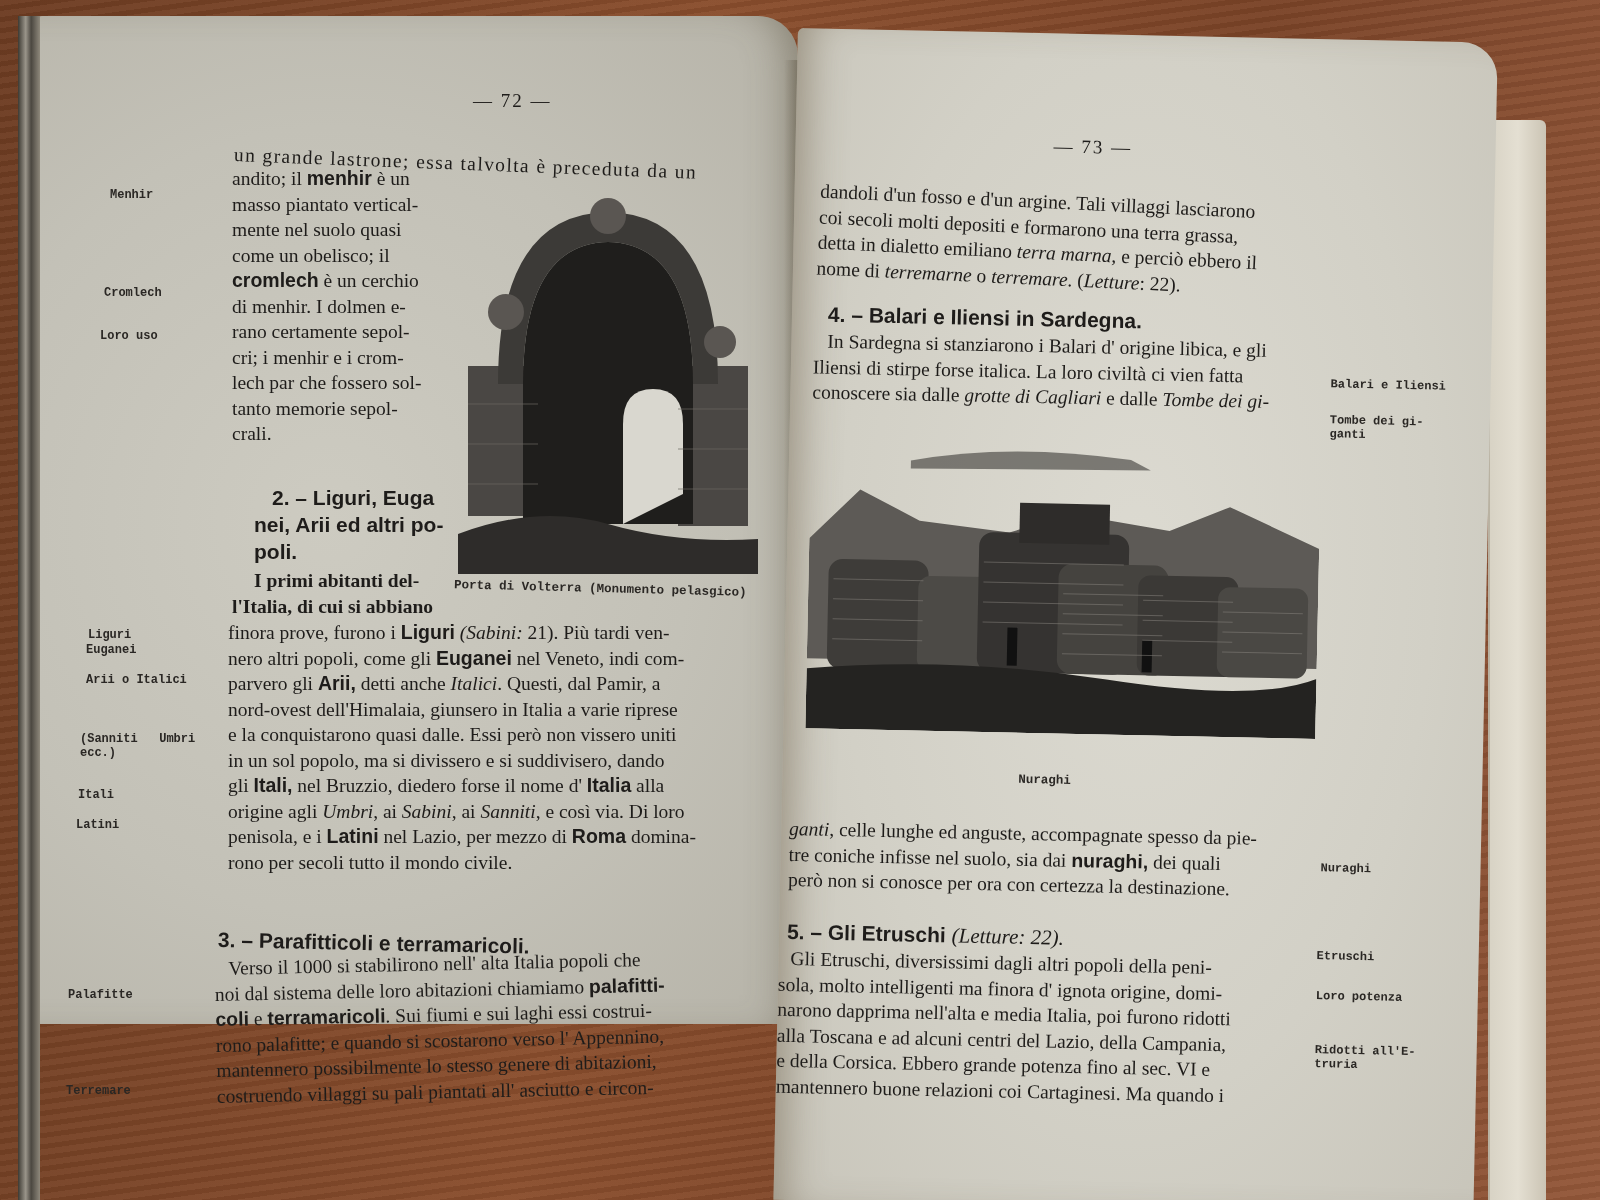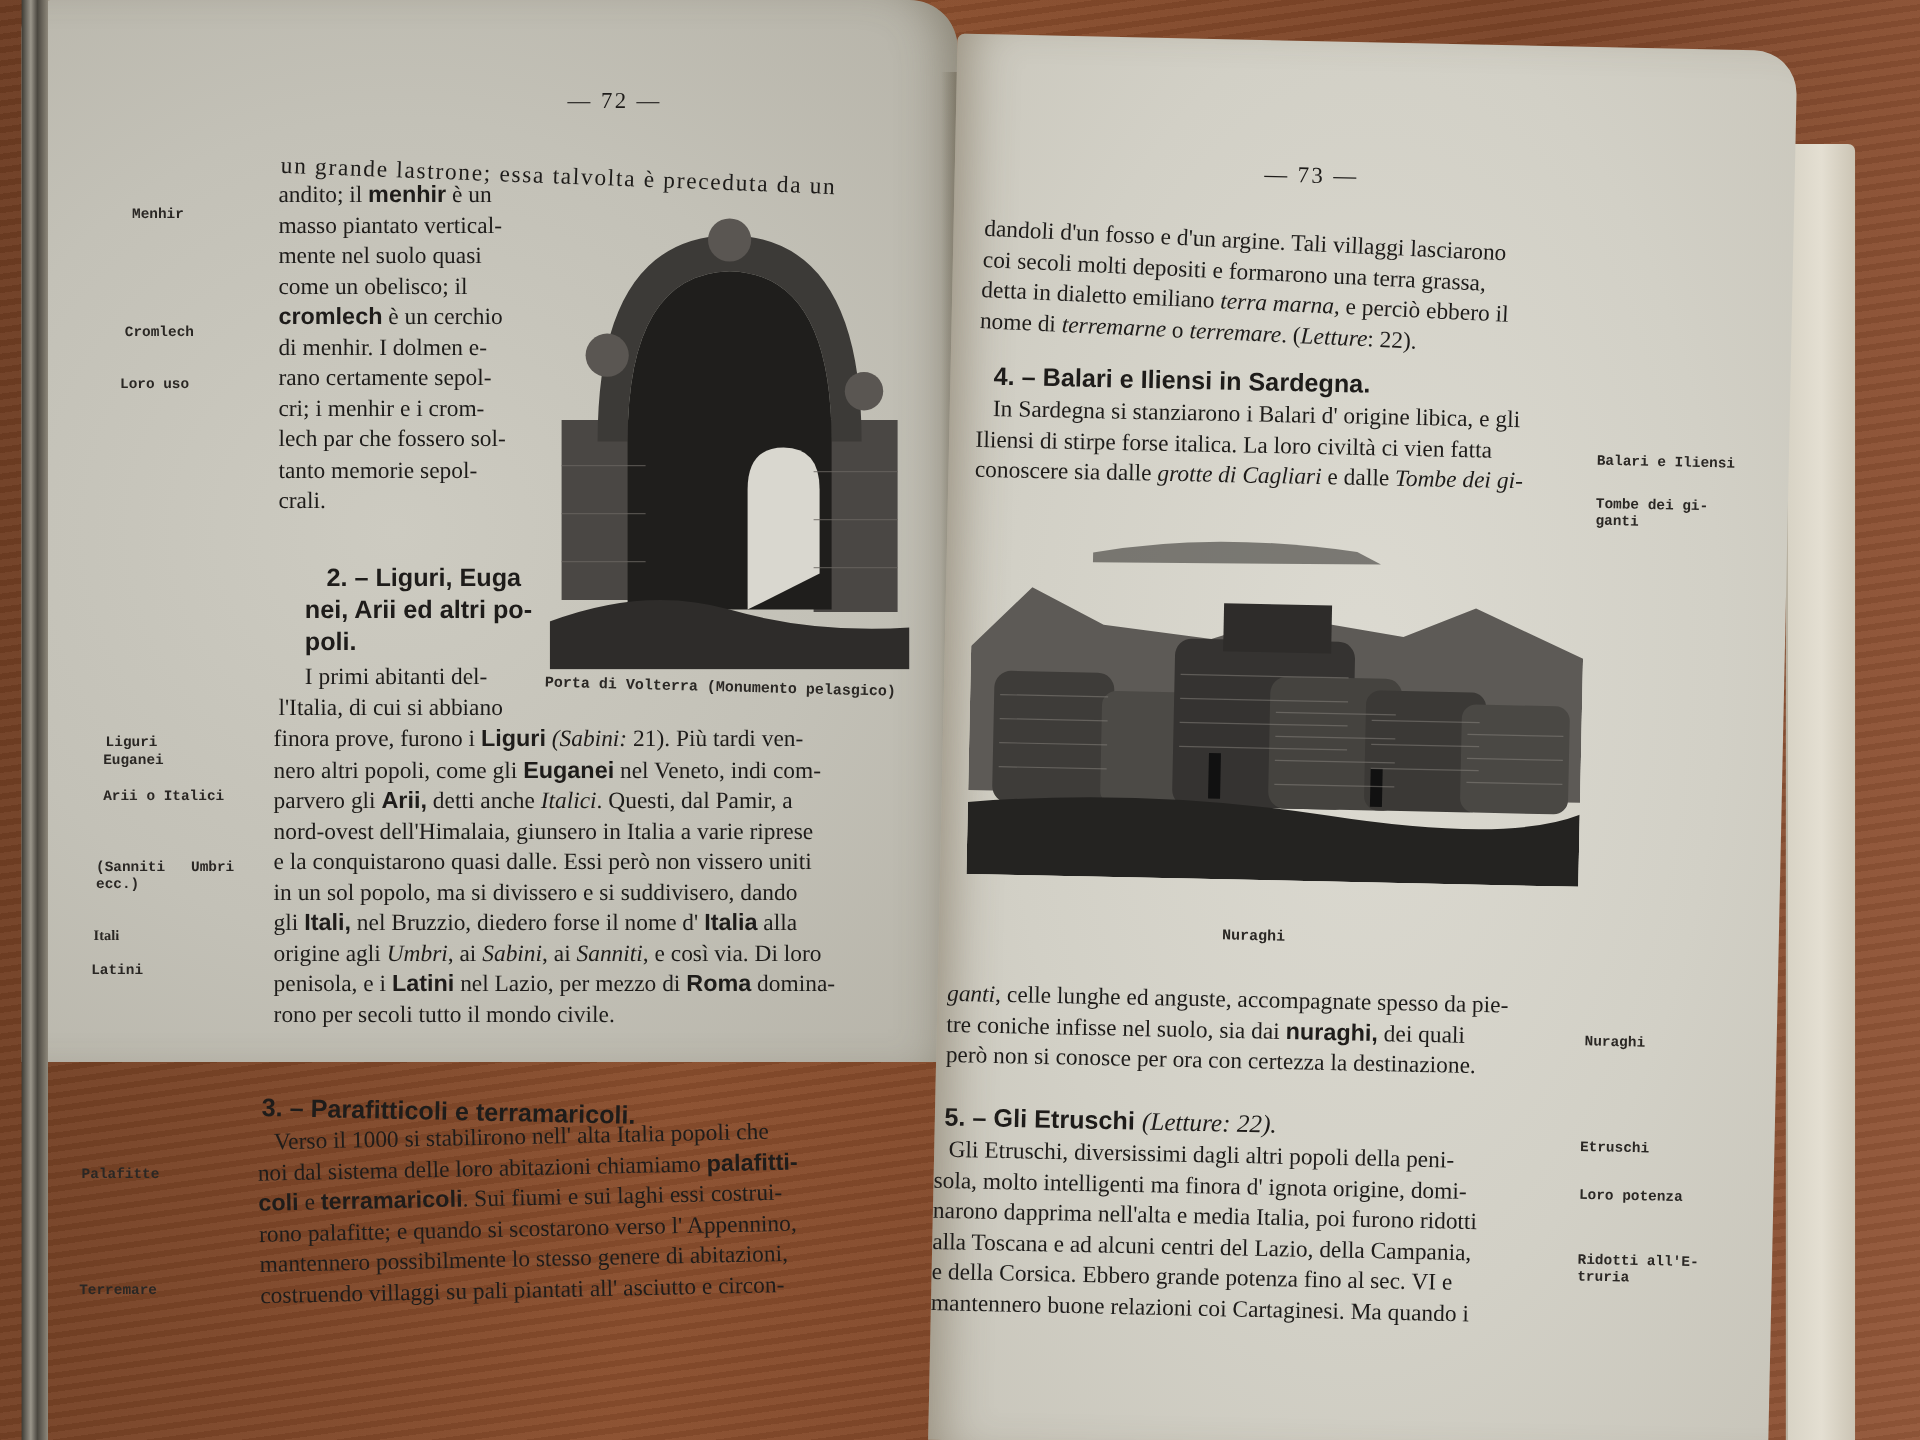--- a/index.html
+++ b/index.html
@@ -9,21 +9,21 @@
     font-family: "Liberation Serif", "DejaVu Serif", serif;
     color: #1e1c1a;
     position: relative;
   }
   .wood-grain {
     position: absolute; inset: 0;
     background: repeating-linear-gradient(172deg, rgba(255,255,255,0.03) 0 6px, rgba(0,0,0,0.05) 6px 11px);
   }
   
   .page-left {
-    position: absolute; left: 18px; top: 0; width: 780px; height: 885px;
+    position: absolute; left: 18px; top: 16px; width: 780px; height: 1008px;
     background: radial-gradient(ellipse at 40% 50%, #cdcbc1 0%, #c3c1b7 55%, #b6b3a8 100%);
     border-radius: 24px 40px 0 0;
     box-shadow: inset -30px 0 40px -20px rgba(80,70,50,0.45);
   }
   .left-binding {
     position: absolute; left: 0; top: 0; width: 22px; height: 1200px;
     background: linear-gradient(90deg, #3d3a33 0%, #9a958a 35%, #4b4740 60%, #8e887b 100%);
   }
   .page-right {
     position: absolute; left: 798px; top: 28px; width: 700px; height: 1172px;
@@ -91,21 +91,21 @@
     <div class="body-text">tanto memorie sepol-</div>
     <div class="body-text">crali.</div>
   </div>
 
   <div class="abs" style="left:214px; top:468px; width:230px;margin-left:22px;">
     <div class="heading" style="padding-left:18px;">2. – Liguri, Euga</div>
     <div class="heading">nei, Arii ed altri po-</div>
     <div class="heading">poli.</div>
   </div>
 
-  <div class="abs" style="left:214px; top:552px; width:230px;">
+  <div class="abs" style="left:214px; top:552px; width:230px;font-weight:bold;">
     <div class="body-text" style="padding-left:22px;">I primi abitanti del-</div>
     <div class="body-text">l'Italia, di cui si abbiano</div>
   </div>
 
   <div class="figure" style="left:440px; top:178px; width:300px; height:380px; background:transparent;">
     <svg width="300" height="380" viewBox="0 0 300 380">
       <rect x="10" y="172" width="70" height="150" fill="#4a4744"></rect>
       <rect x="220" y="172" width="70" height="160" fill="#4a4744"></rect>
       <path d="M40 190 Q40 20 150 18 Q260 20 260 190 L235 190 Q235 50 150 48 Q65 50 65 190 Z" fill="#3c3a37"></path>
       <path d="M65 190 Q65 50 150 48 Q235 50 235 190 L235 330 L65 330 Z" fill="#1f1e1c"></path>
@@ -151,21 +151,21 @@
   </div>
 
   <div class="margin-note" style="left:92px; top:172px;">Menhir</div>
   <div class="margin-note" style="left:86px; top:270px;">Cromlech</div>
   <div class="margin-note" style="left:82px; top:313px;">Loro uso</div>
   <div class="margin-note" style="left:70px; top:612px;">Liguri</div>
   <div class="margin-note" style="left:68px; top:627px;">Euganei</div>
   <div class="margin-note" style="left:68px; top:657px;">Arii o Italici</div>
   <div class="margin-note" style="left:62px; top:716px; white-space:pre;">(Sanniti   Umbri</div>
   <div class="margin-note" style="left:62px; top:730px;text-align:center;">ecc.)</div>
-  <div class="margin-note" style="left:60px; top:772px;font-family:Liberation Serif, serif;">Itali</div>
+  <div class="margin-note" style="left:60px; top:772px;">Itali</div>
   <div class="margin-note" style="left:58px; top:802px;">Latini</div>
   <div class="margin-note" style="left:50px; top:972px;">Palafitte</div>
   <div class="margin-note" style="left:48px; top:1068px;">Terremare</div>
 </div>
 
 <div class="gutter"></div>
 <div class="page-edges"></div>
 
 <div class="page-right">
   <div class="abs pagenum" style="left:258px; top:102px;">— 73 —</div>

